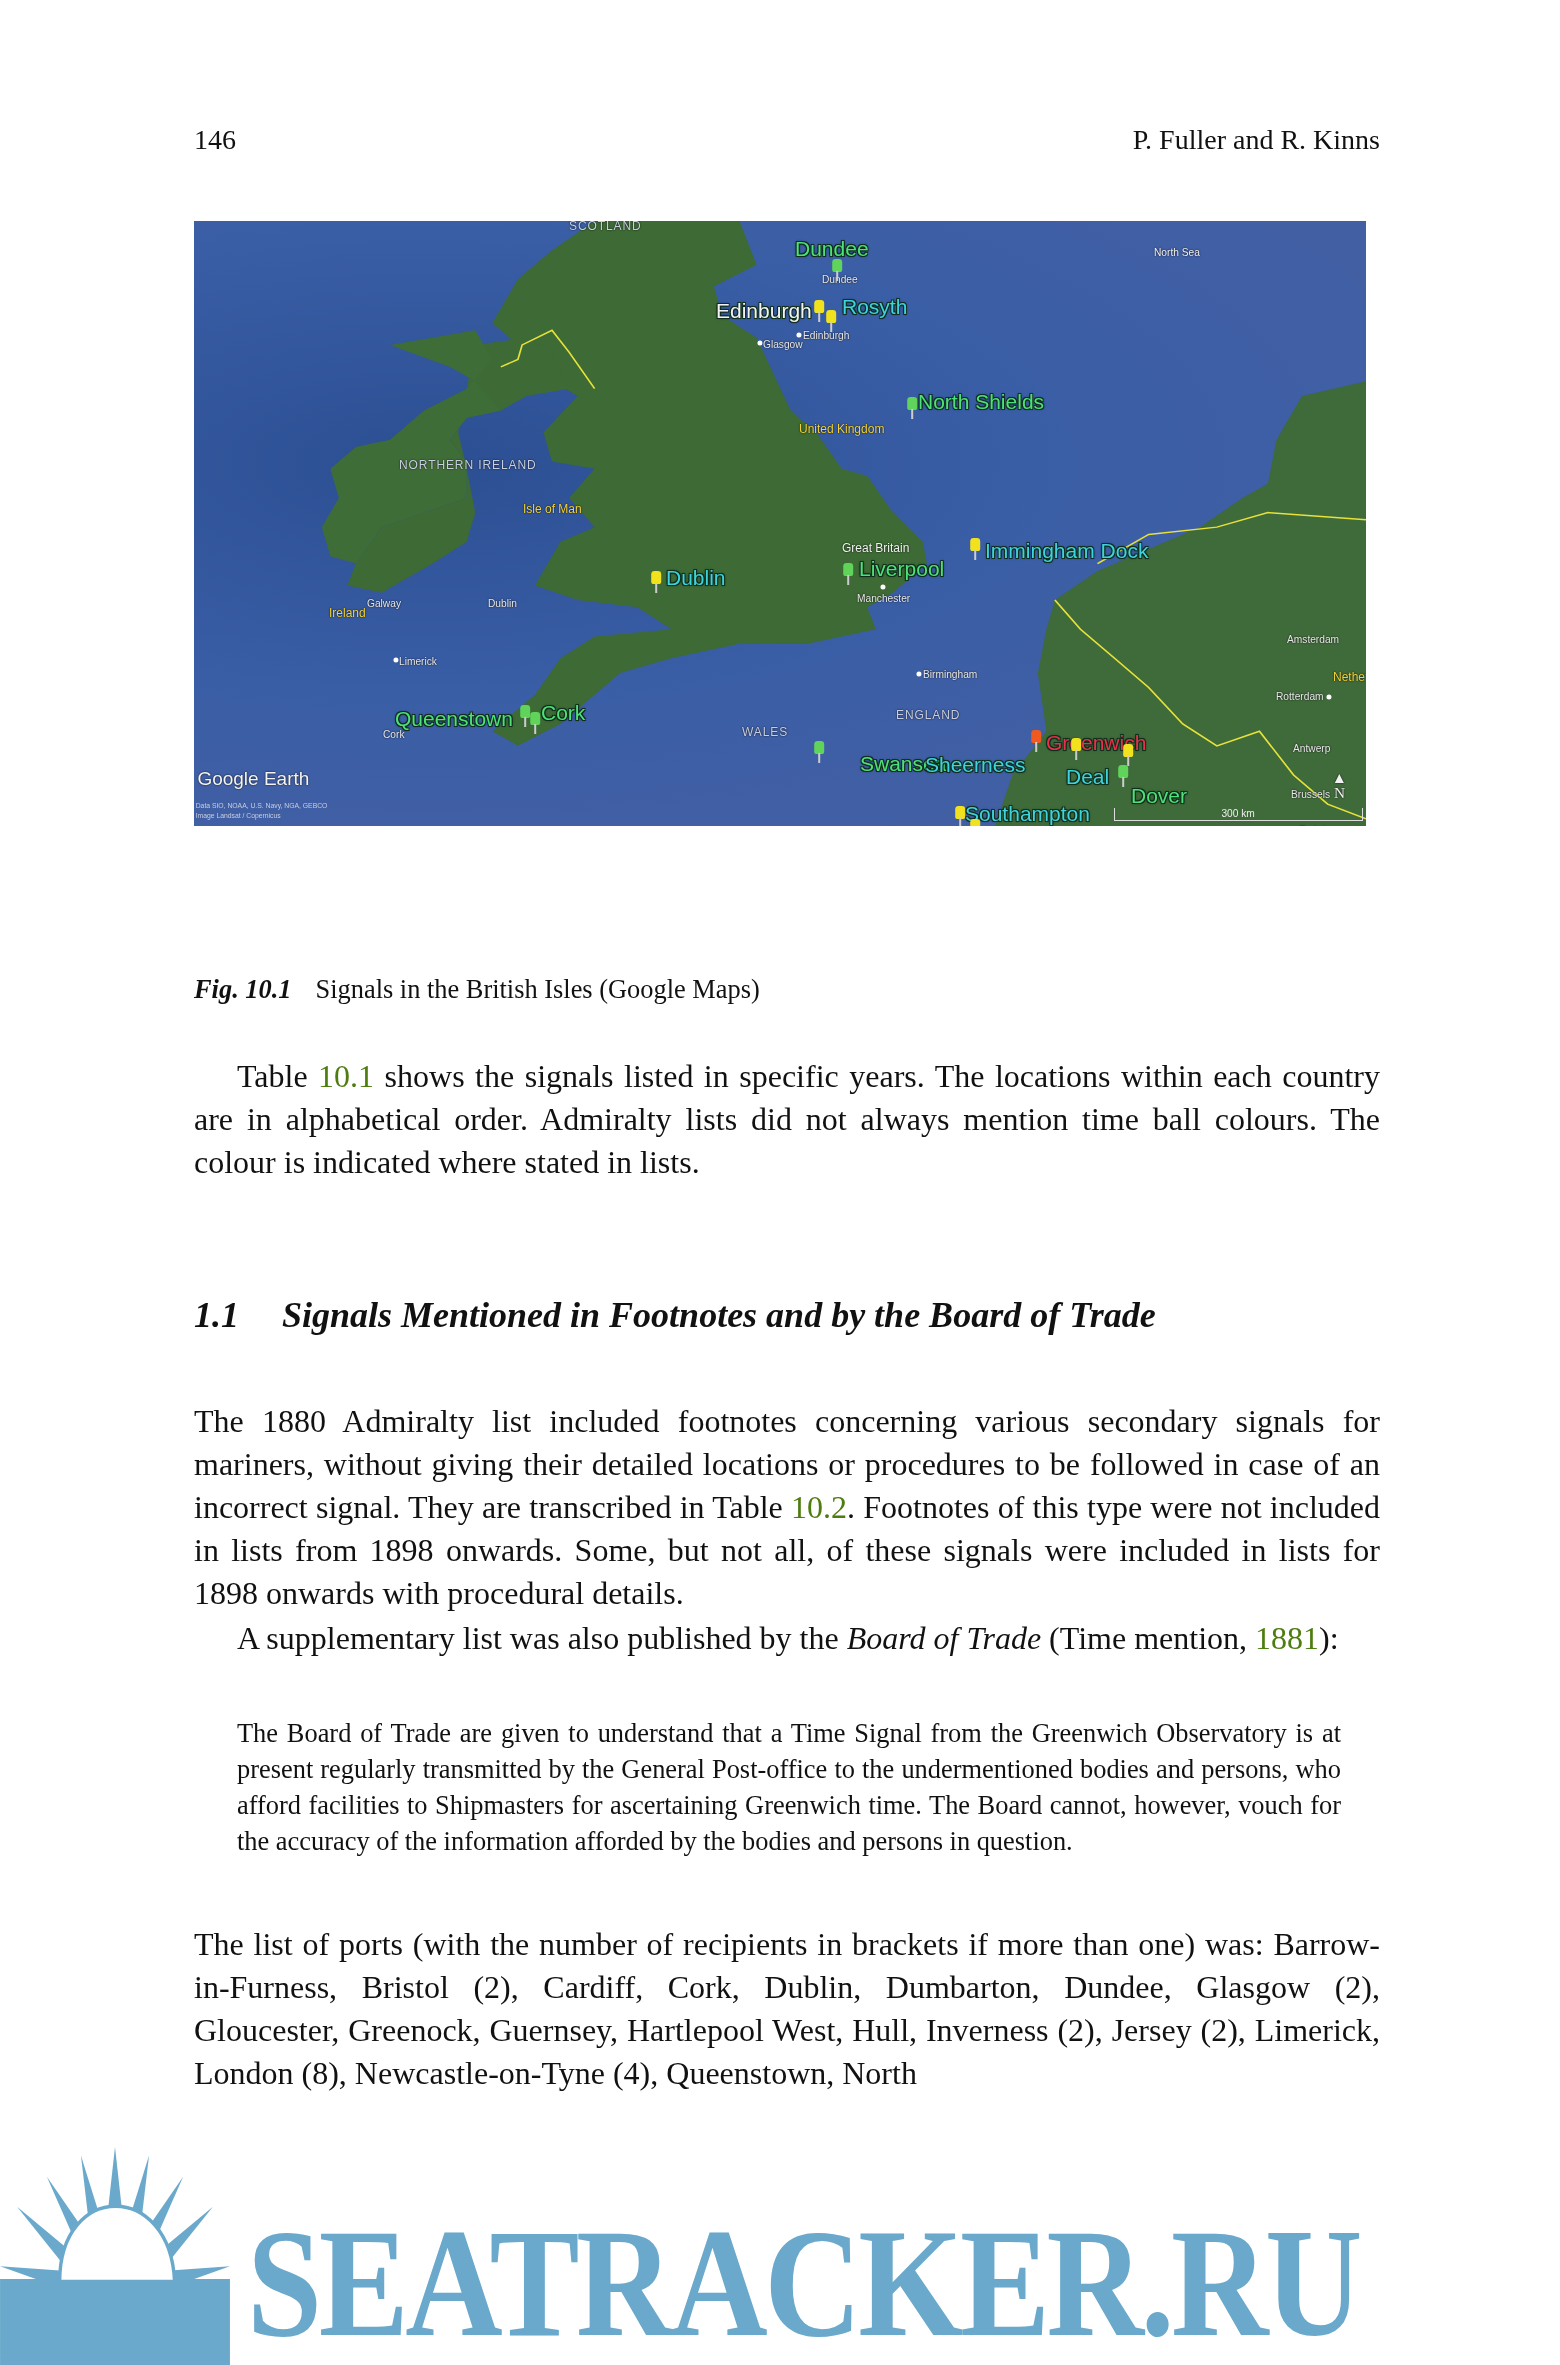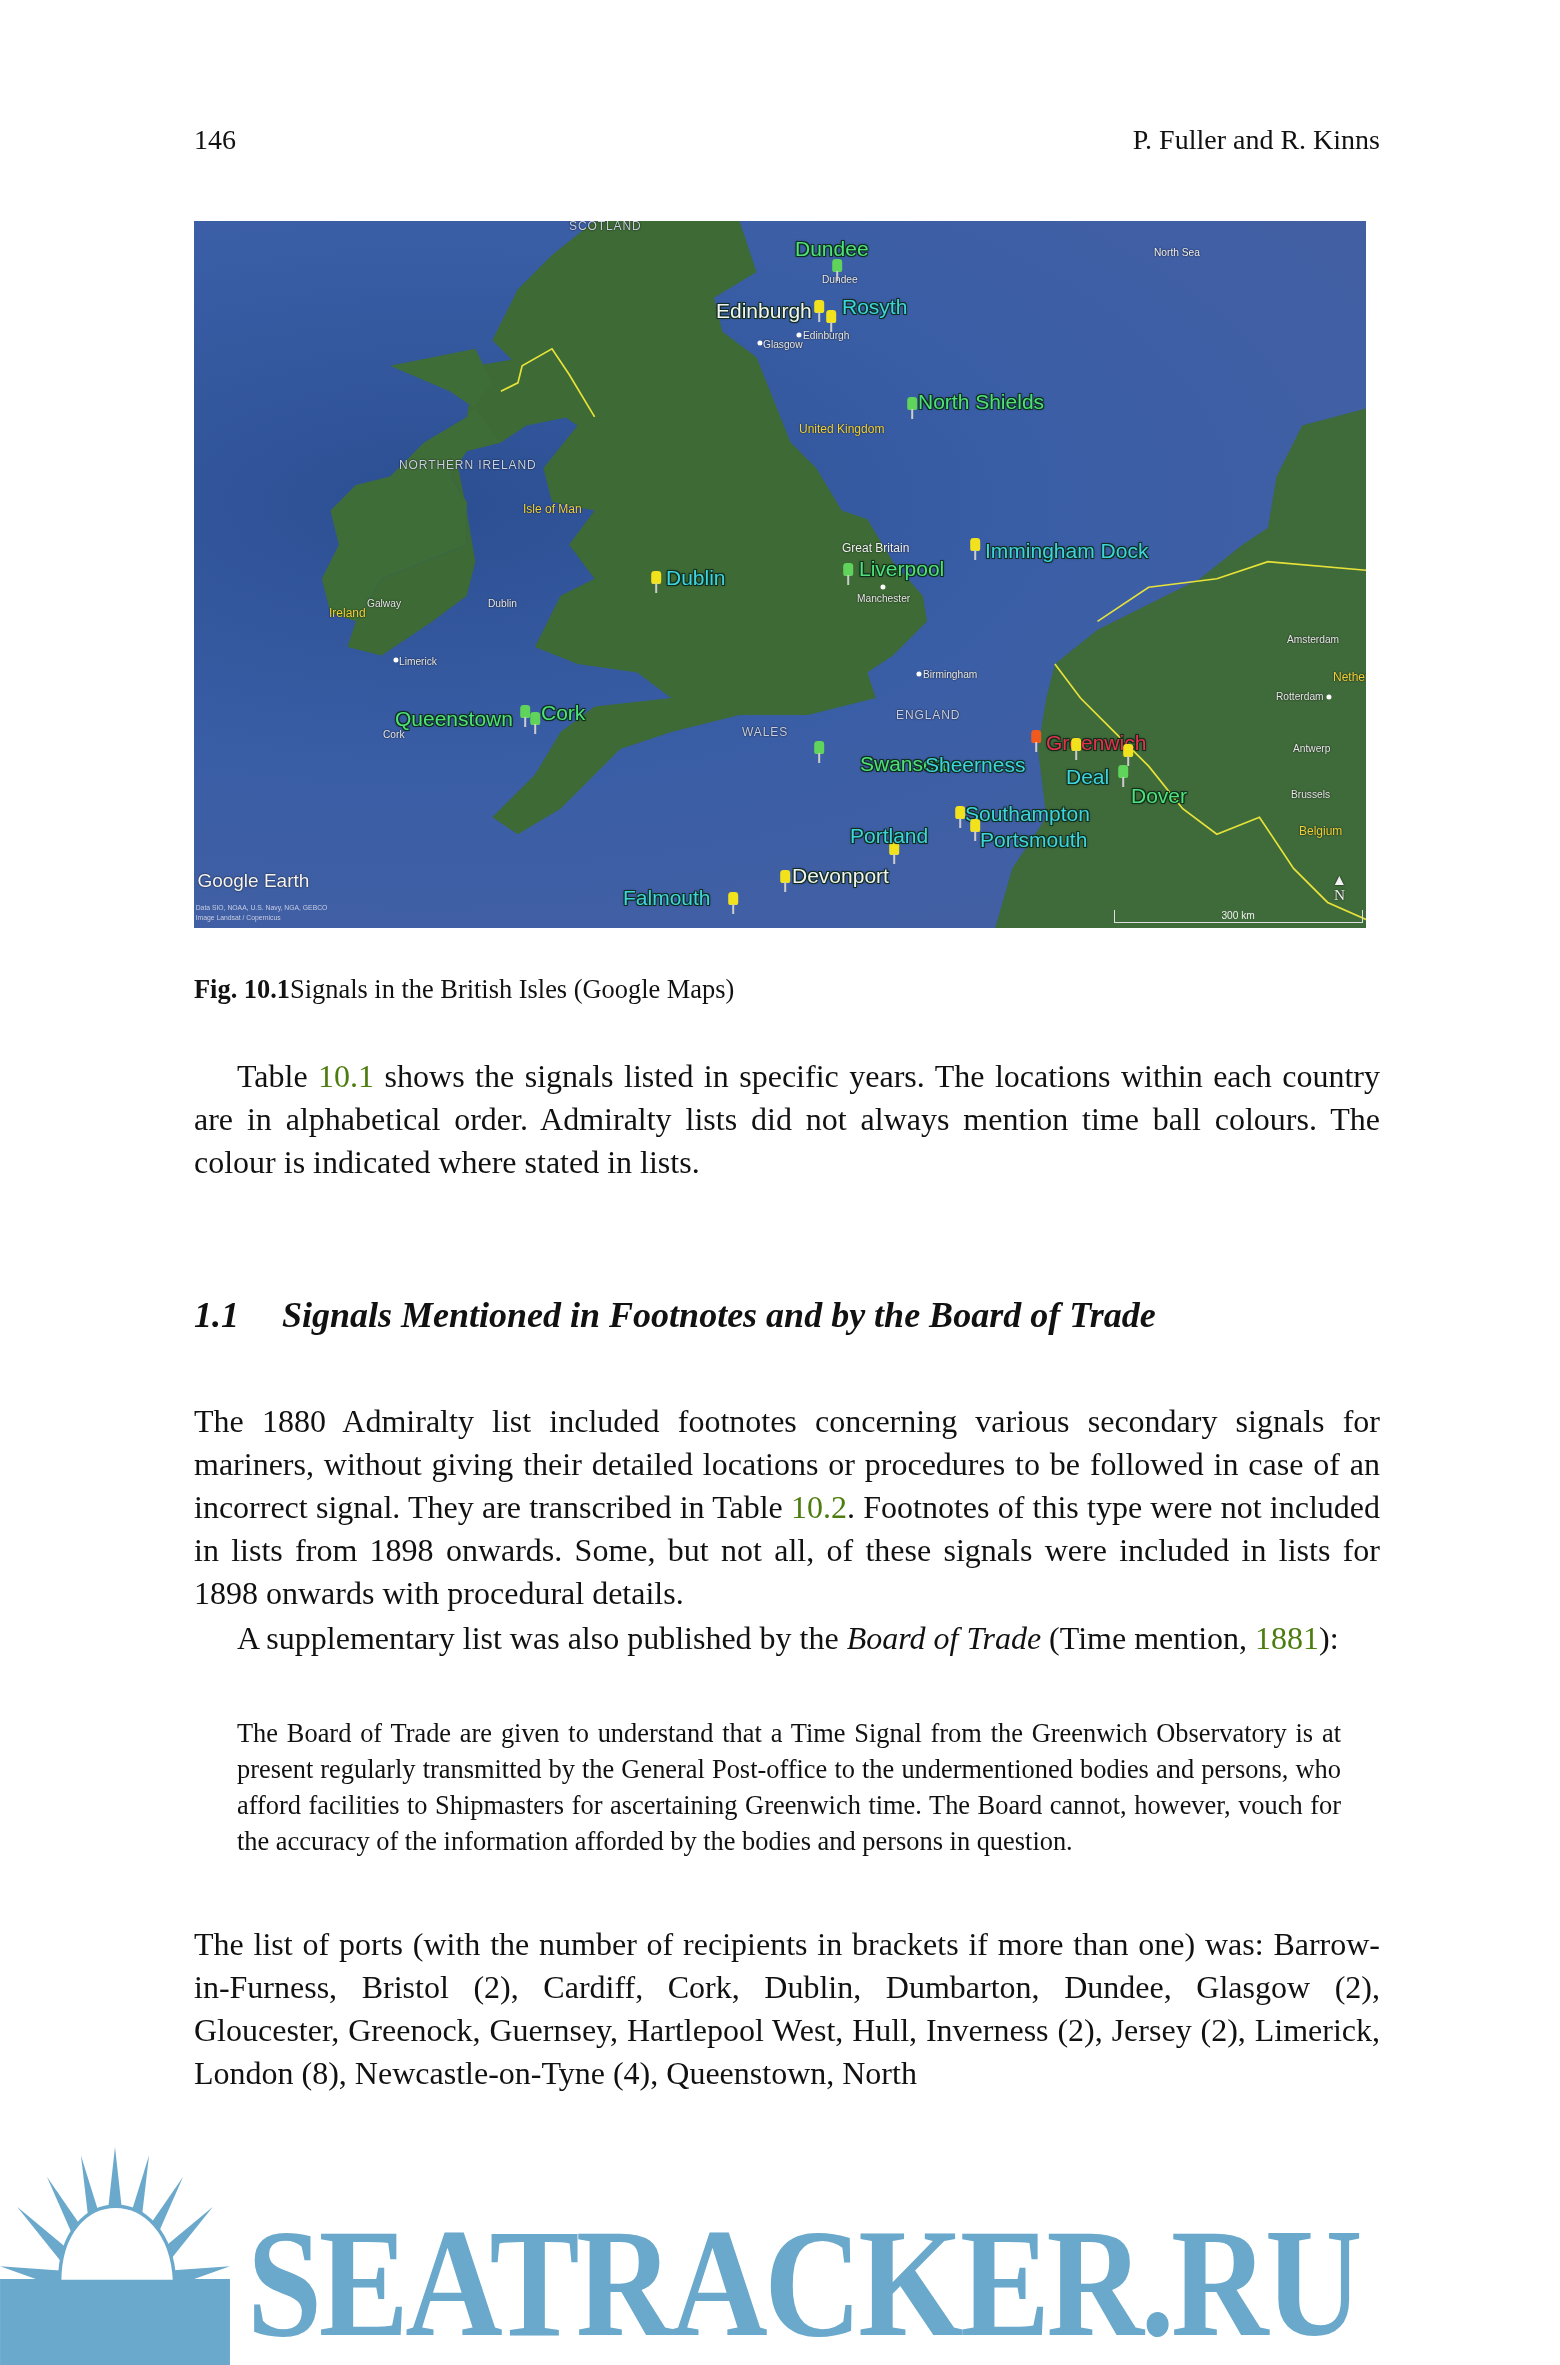--- a/index.html
+++ b/index.html
@@ -4,21 +4,21 @@
 <style>
   html, body { margin: 0; padding: 0; background: #ffffff; }
   body { width: 1560px; height: 2366px; position: relative; overflow: hidden;
          font-family: "Liberation Serif", "DejaVu Serif", serif; color: #111; }
   .abs { position: absolute; }
   .runhead { top: 124px; font-size: 28px; }
   #page-num { left: 194px; }
   #authors { right: 180px; margin-left: 8px; }
 
   
-  #map { left: 194px; top: 221px; width: 1172px; height: 707px; overflow: hidden;
+  #map { left: 194px; top: 221px; width: 1172px; height: 605px; overflow: hidden;
          background: radial-gradient(ellipse at 20% 40%, #2c4f93 0%, #3a5ea6 45%, #4760a3 100%); }
   #map svg.landsvg { position: absolute; left: 0; top: 0; width: 100%; height: 100%; }
   .pin { position: absolute; width: 13.6px; height: 22px; transform: translate(-50%, -100%); }
   .pin::before { content: ""; position: absolute; left: 1.7px; top: 0; width: 10.2px; height: 12.8px;
                  border-radius: 3.4px 3.4px 2.6px 2.6px; background: var(--pc); }
   .pin::after { content: ""; position: absolute; left: 6px; top: 12px; width: 1.7px; height: 10.2px;
                 background: #ccc; }
   .maplabel { position: absolute; font-family: "Liberation Sans", "DejaVu Sans", sans-serif;
               font-size: 21px; white-space: nowrap; line-height: 1;
               text-shadow: -0.9px -0.9px 0 #0f2e1c, 0.9px -0.9px 0 #0f2e1c, -0.9px 0.9px 0 #0f2e1c, 0.9px 0.9px 0 #0f2e1c, 0 0 2.6px #000; }
@@ -41,21 +41,21 @@
   #ge-credit1 { bottom: 17px; } #ge-credit2 { bottom: 6.8px; }
   #scalebar { position: absolute; right: 3.4px; bottom: 5.1px; width: 247px; height: 12px;
               border-left: 1.7px solid #ddd; border-right: 1.7px solid #ddd; border-bottom: 1.7px solid #ddd; }
   #scalebar span { position: absolute; left: 50%; transform: translateX(-50%); bottom: 0.9px;
                    font-family: "Liberation Sans", sans-serif; font-size: 10.2px; color: #eee; }
   #north-arrow { position: absolute; right: 19px; bottom: 25.6px; font-family: "Liberation Serif", serif;
                  color: #f2f2f2; font-size: 15.3px; text-align: center; line-height: 1; text-shadow: 0 0 1.7px #000; }
 
   
   .caption { left: 194px; top: 974px; font-size: 26.4px; }
-  .caption b { font-weight: bold; margin-right: 0; }
+  .caption b { font-weight: bold; margin-right: 24px; font-style: italic; }
   .body-text { position: absolute; left: 194px; width: 1186px; font-size: 32px; line-height: 43px;
                text-align: justify; }
   .indent { text-indent: 43px; }
   .link { color: #4d7c0f; }
   #section-heading { left: 194px; top: 1294px; font-size: 36px; font-weight: bold; font-style: italic; }
   #section-heading .num { margin-right: 43px; }
   #quote { position: absolute; left: 237px; width: 1104px; top: 1715px; font-size: 26.4px; line-height: 36px;
            text-align: justify; }
 
   

